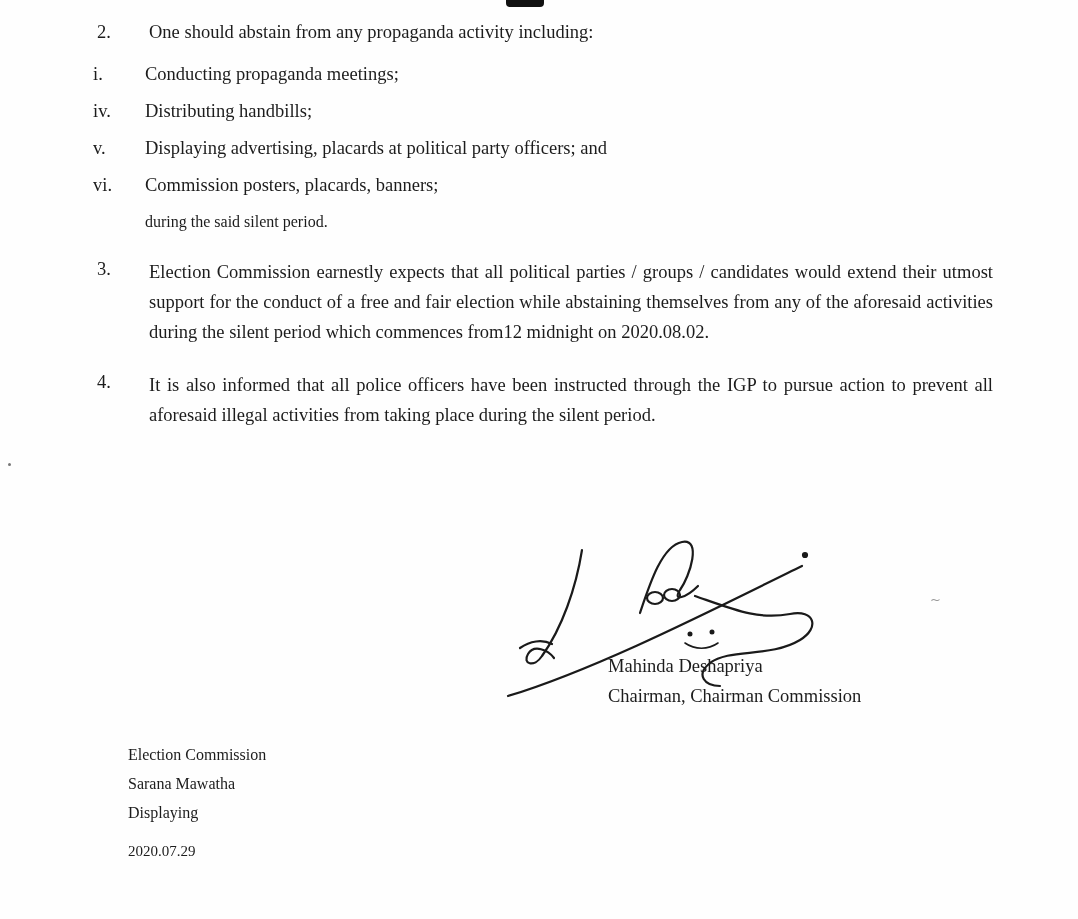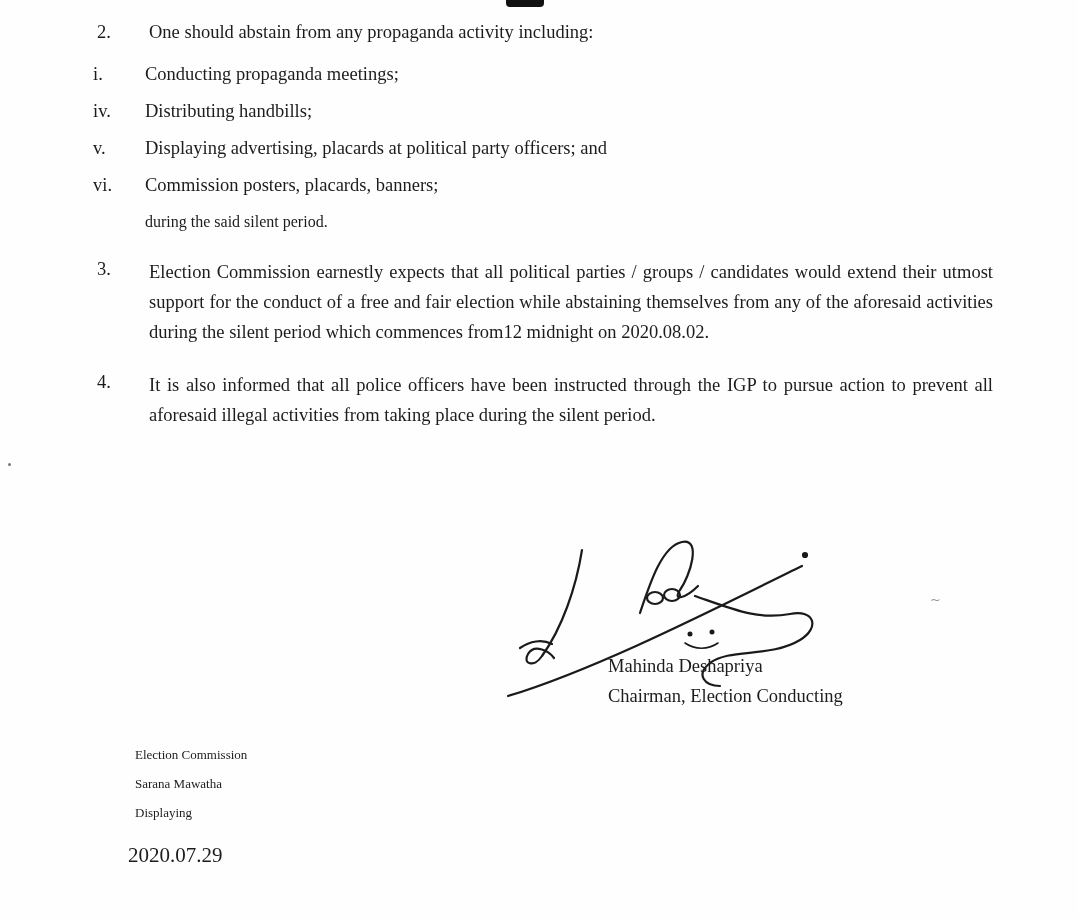--- a/index.html
+++ b/index.html
@@ -69,29 +69,28 @@
     left: 600px;
     top: 651px;
     font-size: 18.5px;
     line-height: 30px;
     margin-left: 8px;
   }
   .address-block {
     position: absolute;
     left: 128px;
     top: 740px;
-    font-size: 13px;
+    font-size: 16px;
     line-height: 29px;
-    margin-left: 7px;
   }
   .doc-date {
     position: absolute;
     left: 128px;
     top: 843px;
-    font-size: 21px;
+    font-size: 15px;
   }
   .artifact-top {
     position: absolute;
     left: 506px;
     top: 0;
     width: 38px;
     height: 7px;
     background: #111;
     border-radius: 0 0 4px 4px;
   }
@@ -176,21 +175,21 @@
 
     <circle cx="200" cy="106" r="1.4" fill="#1a1a1a"></circle>
     <circle cx="222" cy="104" r="1.4" fill="#1a1a1a"></circle>
     <path d="M 195 115 C 205 122, 218 122, 228 115" stroke-width="1.6"></path>
 
     <circle cx="315" cy="27" r="2" fill="#1a1a1a"></circle>
   </svg>
 
   <div class="signatory">
     <div>Mahinda Deshapriya</div>
-    <div>Chairman, Election Conducting</div>
+    <div>Chairman, Chairman Commission</div>
   </div>
 
   <div class="address-block">
     <div>Election Commission</div>
     <div>Sarana Mawatha</div>
     <div>Displaying</div>
   </div>
 
   <div class="doc-date">2020.07.29</div>
 

